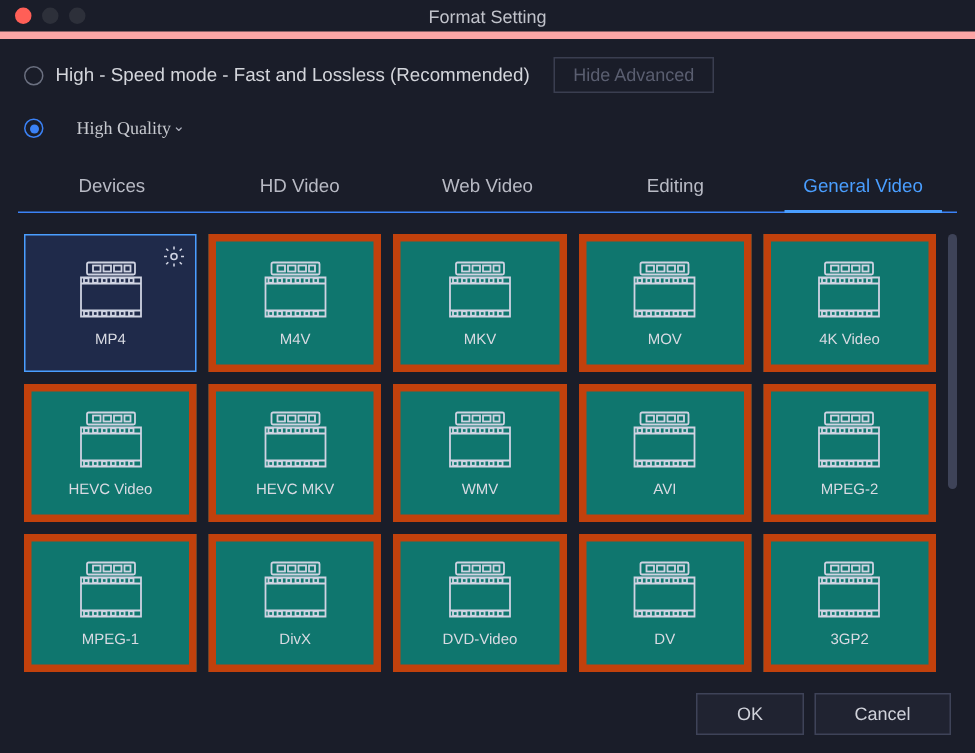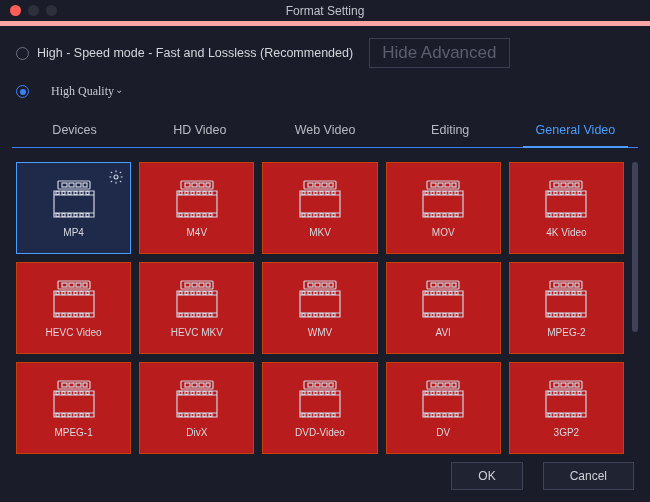--- a/index.html
+++ b/index.html
@@ -11,36 +11,36 @@
 .dot.yel { background: #2d303a; }
 .dot.grn { background: #2d303a; }
 .title { position: absolute; left: 50%; transform: translateX(-50%); font-size: 12px; color: #c0c2ca; }
 .content { padding: 12px 16px 0 16px; }
 .modes { display: flex; flex-direction: column; gap: 12px; margin-bottom: 10px; }
 .mode-row { display: flex; align-items: center; gap: 8px; }
 .radio { width: 13px; height: 13px; border-radius: 50%; border: 1.5px solid #6b7080; position: relative; flex-shrink: 0; }
 .radio.selected { border-color: #3b82f6; }
 .radio.selected::after { content: ''; position: absolute; width: 6px; height: 6px; background: #3b82f6; border-radius: 50%; top: 50%; left: 50%; transform: translate(-50%,-50%); }
 .mode-label { font-size: 12.5px; color: #d4d6dc; }
-.hide-btn { margin-left: 8px; padding: 4px 12px; border: 1px solid #3a3e50; color: #5a5e70; background: transparent; font-size: 17px; }
+.hide-btn { margin-left: 8px; padding: 4px 12px; border: 1px solid #3a3e50; color: #5a5e70; background: transparent; font-size: 12px; }
 .qselect { display: flex; gap: 1px; margin-left: 6px; cursor: pointer; padding: 4px 8px; font-family: Liberation Serif, serif; }
 .chev { font-size: 10px; color: #b0b3c0; }
 .tabs { display: flex; border-bottom: 1px solid #3b82f6; margin: 6px -4px 0 -4px; }
 .tab { flex: 1; text-align: center; padding: 10px 4px; font-size: 12.5px; color: #b8bac4; cursor: pointer; position: relative; }
 .tab.active { color: #4a9eff; }
 .tab.active::after { content: ''; position: absolute; left: 10px; right: 10px; bottom: -1px; height: 2px; background: #4a9eff; }
 .grid-wrap { position: relative; margin-top: 14px; }
 .grid { display: grid; grid-template-columns: repeat(5, 1fr); gap: 8px; padding-right: 10px; }
-.tile { background: #b91c1c; border: 1px solid #c2410c; height: 92px; display: flex; flex-direction: column; align-items: center; justify-content: center; gap: 8px; cursor: pointer; position: relative; }
+.tile { background: #0f766e; border: 5px solid #c2410c; height: 92px; display: flex; flex-direction: column; align-items: center; justify-content: center; gap: 8px; cursor: pointer; position: relative; }
 .tile.selected { border: 1.5px solid #4a9eff; background: #1f2a4a; }
 .gear { position: absolute; top: 6px; right: 6px; width: 16px; height: 16px; color: #b0b8d0; }
 .tile-label { font-size: 10px; color: #d8dae2; }
 .scrollbar { position: absolute; right: -4px; top: 0; bottom: 0; width: 6px; }
 .thumb { position: absolute; top: 0; width: 6px; height: 170px; background: #3e4358; border-radius: 3px; }
-.footer { position: absolute; bottom: 12px; right: 16px; display: flex; gap: 20px; }
+.footer { position: absolute; bottom: 12px; right: 16px; display: flex; gap: 7px; }
 .fbtn { padding: 6px 26px; border: 1px solid #3e4358; background: #202331; color: #d0d2da; font-size: 12px; cursor: pointer; }
 svg { display: block; }
 </style>
 </head>
 <body>
 
 <div class="titlebar">
   <div class="traffic">
     <div class="dot red"></div>
     <div class="dot yel"></div>

